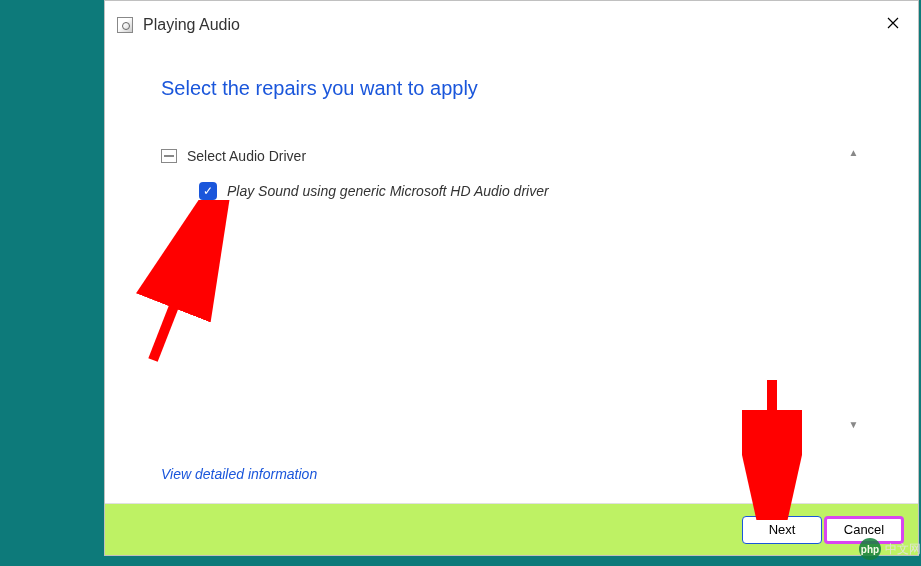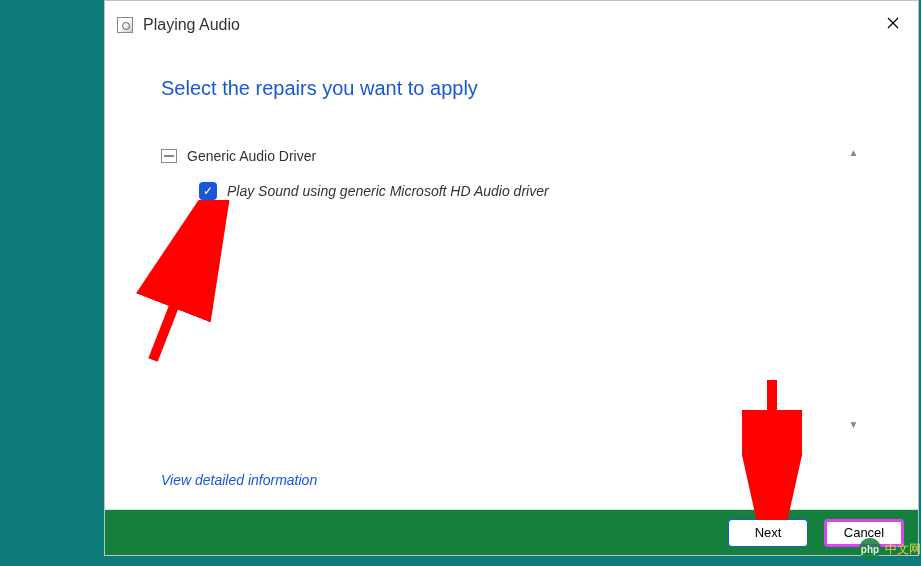--- a/index.html
+++ b/index.html
@@ -151,28 +151,28 @@
       margin-top: auto;
       padding-bottom: 20px;
     }
     .detail-link {
       color: #1a56db;
       font-size: 14px;
       cursor: pointer;
       font-style: italic;
     }
     .footer {
-      height: 46px;
+      height: 52px;
       border-top: 1px solid #e0e0e0;
-      background: #15803d;
+      background: #bef264;
       display: flex;
       align-items: center;
       justify-content: flex-end;
       padding: 0 14px;
-      gap: 16px;
+      gap: 2px;
     }
     .btn {
       min-width: 80px;
       height: 28px;
       background: #fff;
       border: 3px solid #d946ef;
       border-radius: 4px;
       font-size: 13px;
       cursor: pointer;
       padding: 0 16px;
@@ -200,21 +200,21 @@
       border-radius: 50%;
       color: #fff;
       font-size: 10px;
       display: flex;
       align-items: center;
       justify-content: center;
       font-weight: bold;
     }
     .wm-text {
       font-size: 12px;
-      color: #fde047;
+      color: #e5e5e5;
       font-weight: 500;
     }
   </style>
 </head>
 <body>
 
 <div class="dialog">
   <div class="titlebar">
     <div class="title-icon"></div>
     <div class="title-text">Playing Audio</div>
@@ -224,21 +224,21 @@
         </svg>
     </div>
   </div>
 
   <div class="content">
     <div class="heading">Select the repairs you want to apply</div>
 
     <div class="scroll-area">
       <div class="group-row">
         <div class="group-icon"></div>
-        <div class="group-label">Generic Audio Driver</div>
+        <div class="group-label">Select Audio Driver</div>
       </div>
       <div class="repair-row">
         <div class="checkbox">
           <span class="checkmark">✓</span>
         </div>
         <div class="repair-label">Play Sound using generic Microsoft HD Audio driver</div>
       </div>
 
       <div class="scrollbar">
         <span class="scroll-arrow">▲</span>

